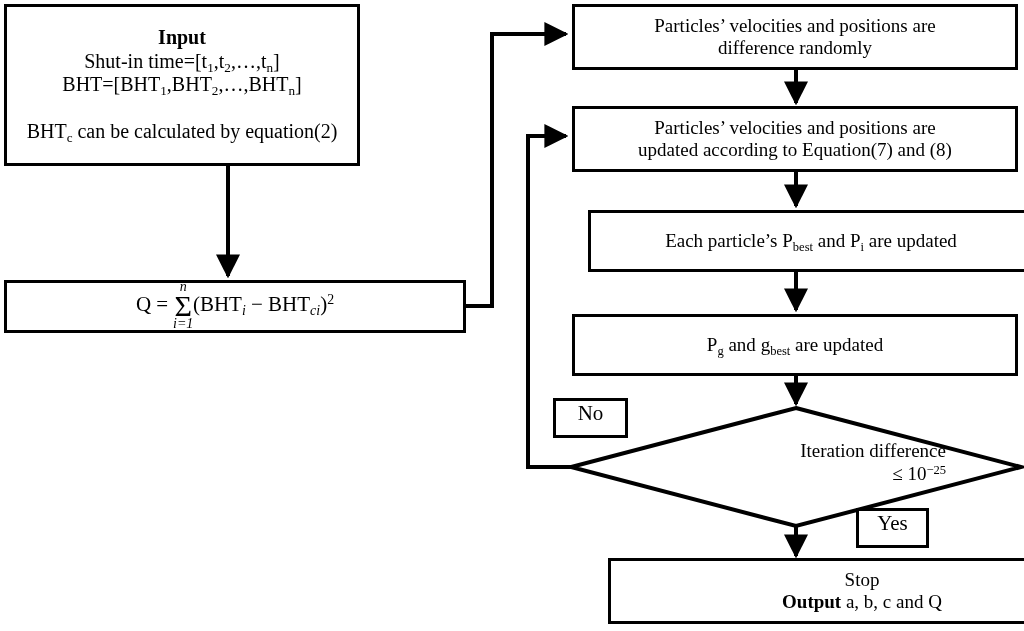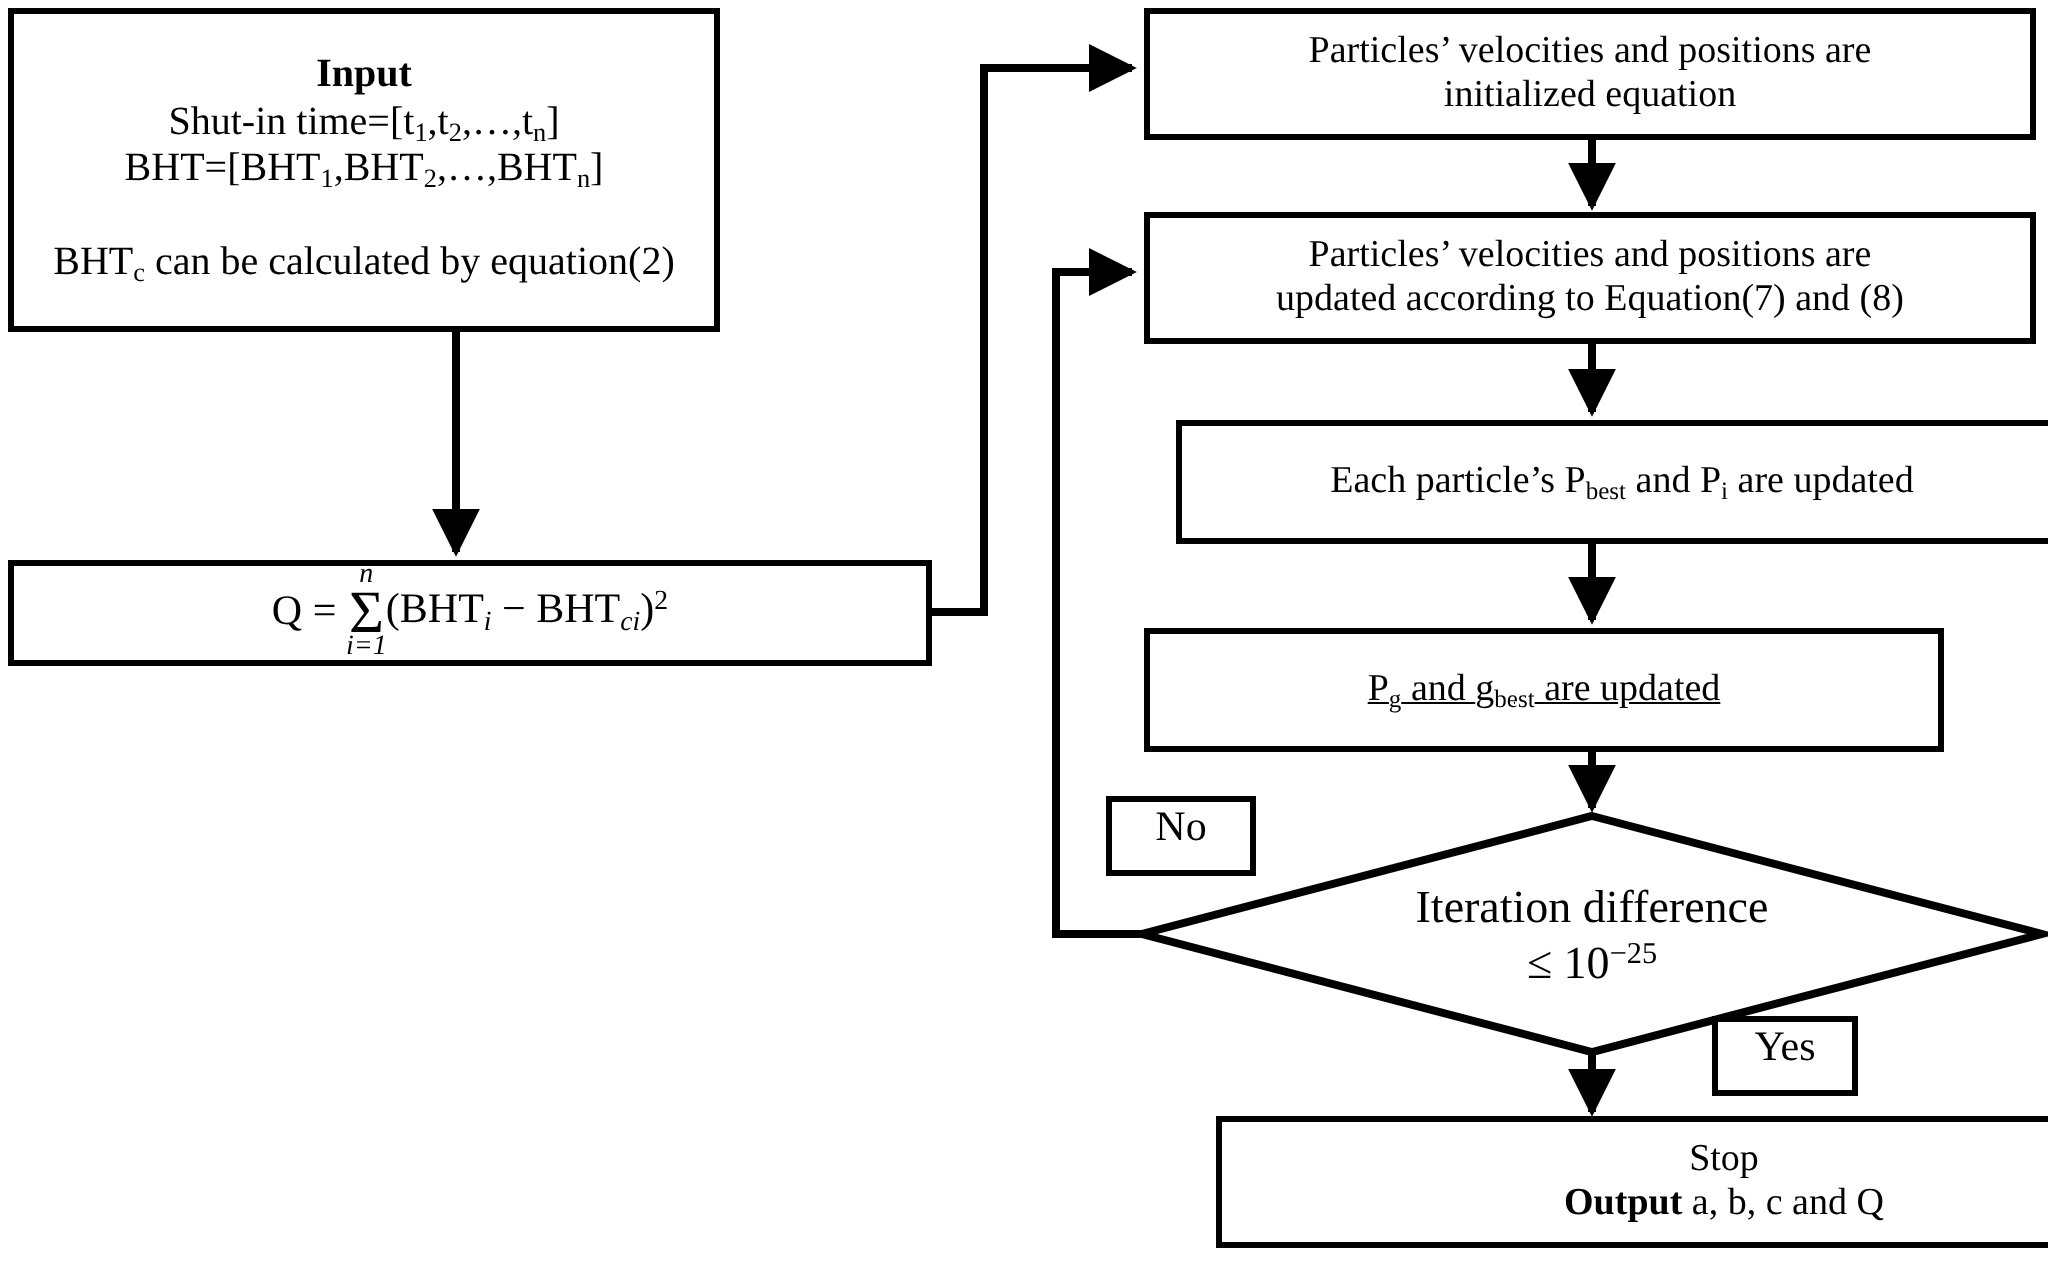--- a/index.html
+++ b/index.html
@@ -134,44 +134,44 @@
         <span class="sigma-glyph">Σ</span>
         <span class="sigma-top">n</span>
         <span class="sigma-bot">i=1</span>
       </span><span>(BHT<sub class="ital">i</sub> − BHT<sub class="ital">ci</sub>)<sup>2</sup></span>
     </span>
   </div>
 
   <div class="node" style="left:572px; top:4px; width:446px; height:66px; font-size:19px;">
     <span class="txt">
       <span>Particles’ velocities and positions are</span><br>
-      <span>initialized equation</span>
+      <span>difference randomly</span>
     </span>
   </div>
 
   <div class="node" style="left:572px; top:106px; width:446px; height:66px; font-size:19px;">
     <span class="txt">
       <span>Particles’ velocities and positions are</span><br>
       <span>updated according to Equation(7) and (8)</span>
     </span>
   </div>
 
   <div class="node" style="left:588px; top:210px; width:446px; height:62px; font-size:19px;">
     <span class="txt">
       <span>Each particle’s </span><span>P<sub>best</sub></span><span> and </span><span>P<sub>i</sub></span><span> are updated</span>
     </span>
   </div>
 
-  <div class="node" style="left:572px; top:314px; width:400px; height:62px; font-size:19px;text-decoration:underline;">
+  <div class="node" style="left:572px; top:314px; width:446px; height:62px; font-size:19px;">
     <span class="txt">
       <span>P<sub>g</sub></span><span> and </span><span>g<sub>best</sub></span><span> are updated</span>
     </span>
   </div>
 
-  <div class="diamond-text" style="left:646px; top:440px; width:300px; font-size:23px;">
+  <div class="diamond-text" style="left:646px; top:440px; width:300px; font-size:19px;text-align:right;">
     <span>Iteration difference</span><br>
     <span>≤ 10<sup>−25</sup></span>
   </div>
 
   <div class="label-box" style="left:553px; top:398px; width:75px; height:40px; font-size:21px;">
     <span>No</span>
   </div>
 
   <div class="label-box" style="left:856px; top:508px; width:73px; height:40px; font-size:21px;">
     <span>Yes</span>

